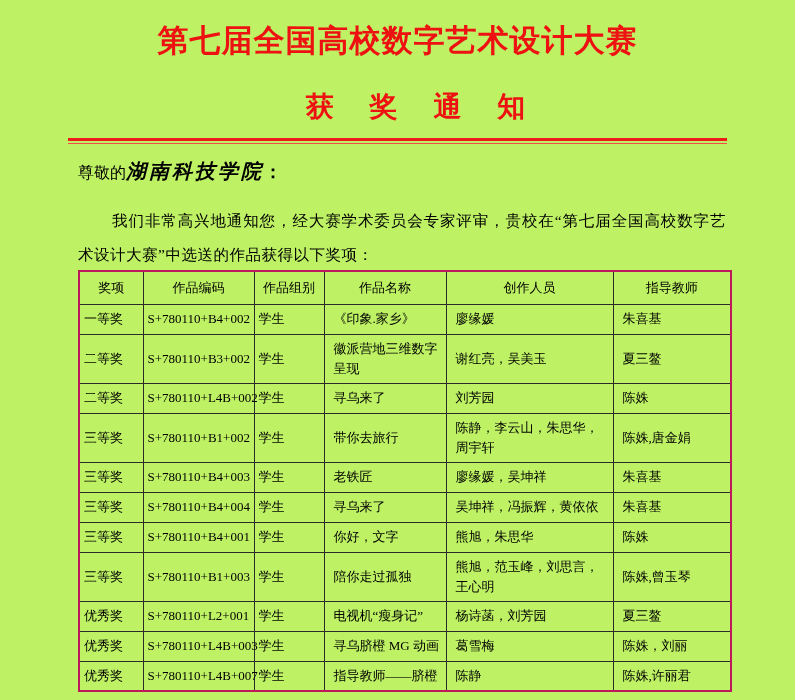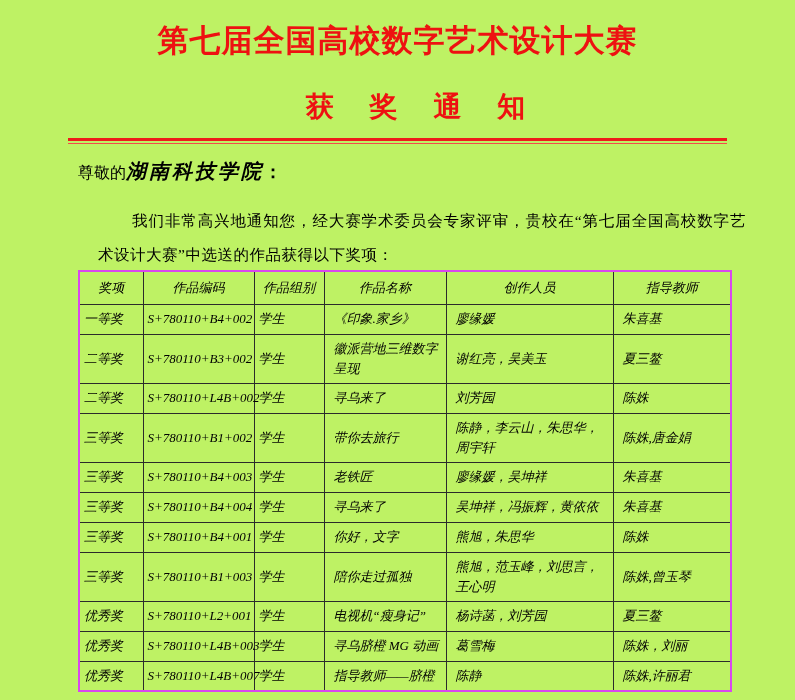--- a/index.html
+++ b/index.html
@@ -72,39 +72,38 @@
   .body-par {
     position: absolute;
     left: 78px;
     top: 204px;
     width: 648px;
     font-size: 15.5px;
     line-height: 34px;
     text-indent: 2.2em;
     text-align: justify;
     letter-spacing: 0.5px;
-    margin-left: 20px;
   }
   .awards {
     position: absolute;
     left: 78px;
     top: 270px;
     width: 652px;
     border-collapse: collapse;
     table-layout: fixed;
     font-size: 13px;
     font-family: "Liberation Serif", "DejaVu Serif", serif;
   }
   .awards th, .awards td {
     border: 1px solid #2b2b2b;
     vertical-align: middle;
     padding: 4px 4px;
     line-height: 20px;
   }
-  .awards { border: 2px solid #d946ef; font-style: italic; }
+  .awards { border: 2px solid #be185d; }
   .awards thead th {
     height: 33px;
     font-weight: normal;
     text-align: center;
   }
   .awards td { height: 30px; }
   .awards td.c-award, .awards td.c-code, .awards td.c-group { text-align: left; }
   .awards td.c-title, .awards td.c-creators, .awards td.c-teacher {
     text-align: left;
     padding-left: 9px;

